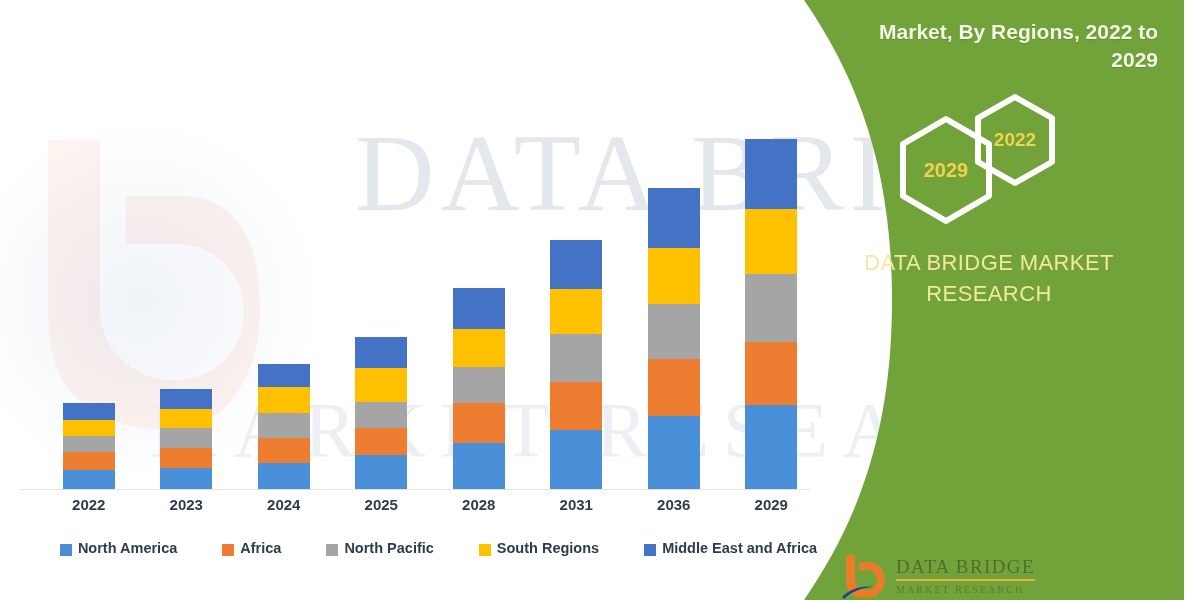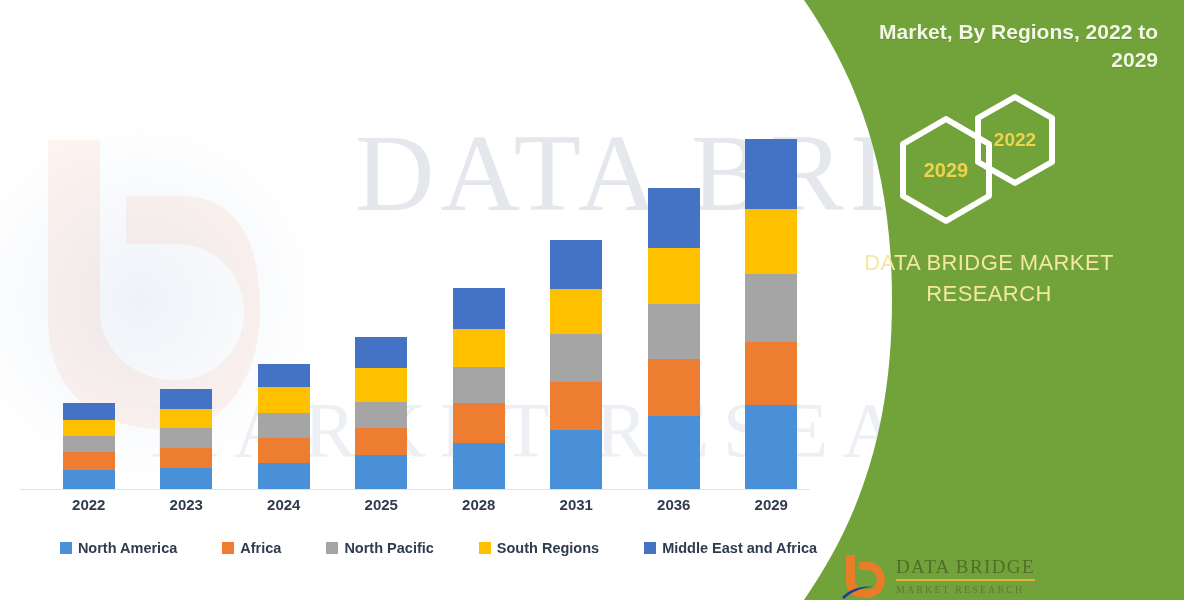--- a/index.html
+++ b/index.html
@@ -195,21 +195,21 @@
   .legend {
     position: absolute;
     left: 44px; top: 540px;
     width: 760px;
     display: flex;
     align-items: center;
     justify-content: center;
     gap: 16px;
     flex-wrap: nowrap;
   }
-  .legend-item { display: flex; align-items: center; gap: 6px; padding-left: 29px; }
+  .legend-item { display: flex; align-items: flex-end; gap: 6px; padding-left: 29px; }
   .legend-swatch { width: 12px; height: 12px; flex: 0 0 auto; }
   .legend-label {
     color: #2f3c4e;
     font-size: 14.5px;
     font-weight: 700;
     white-space: nowrap;
   }
 </style>
 </head>
 <body>

